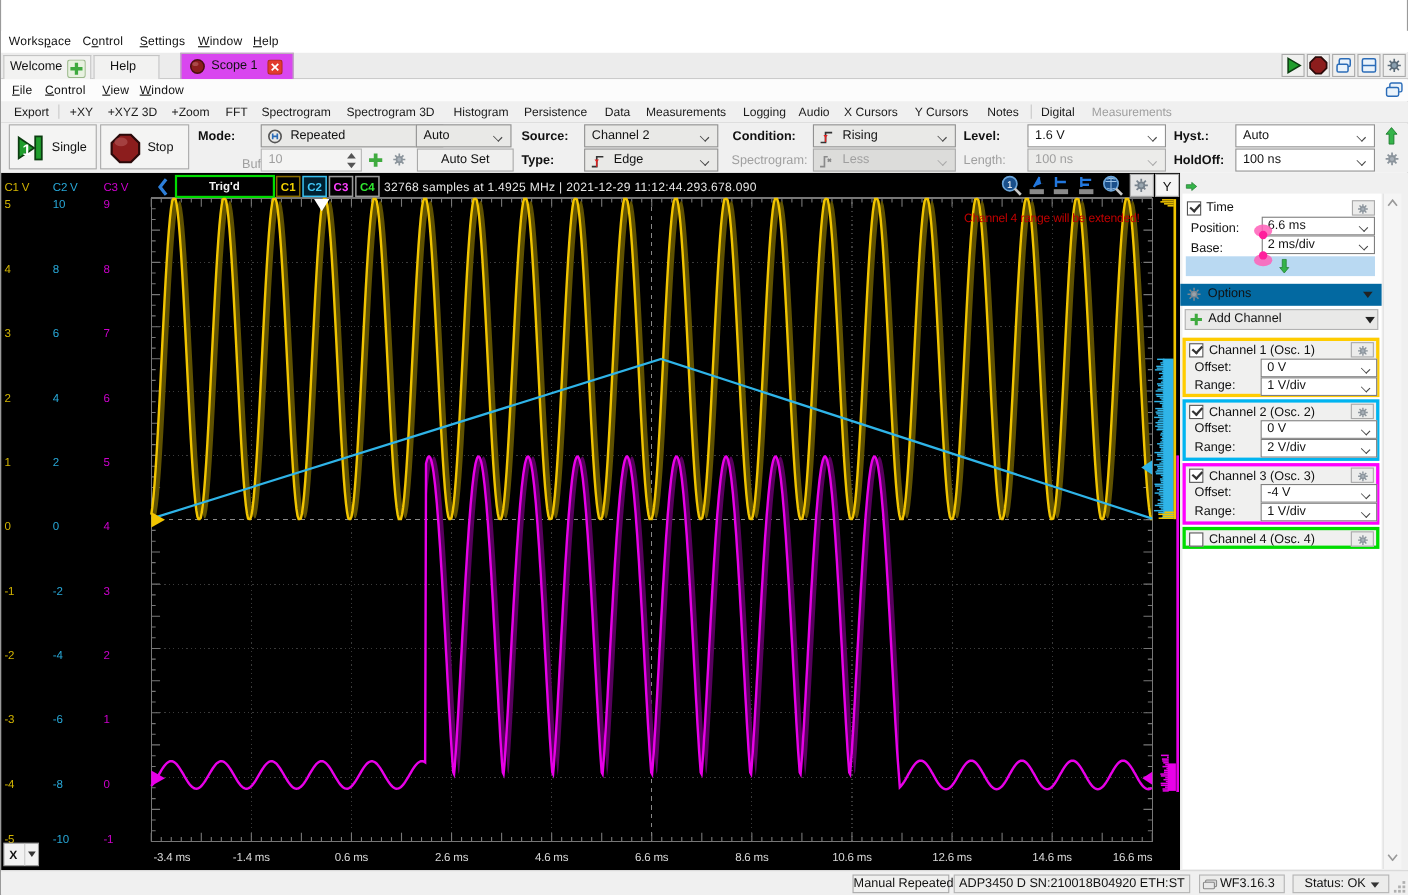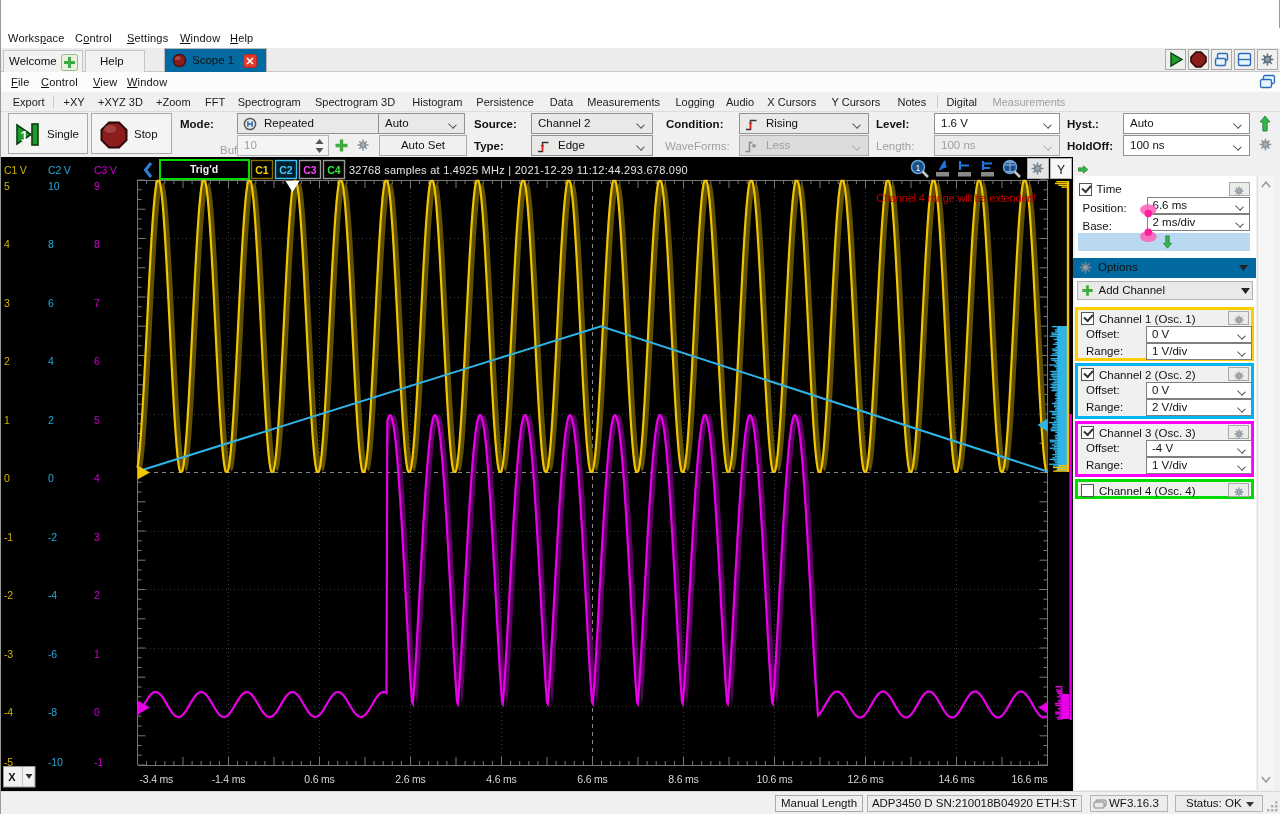--- a/index.html
+++ b/index.html
@@ -46,21 +46,21 @@
   <div class="abs" style="left:2px;top:2px;width:80px;height:22px;background:#f2f2f1;border:1px solid #c4c4c4;border-bottom:none;padding-left:27px;">
     <span class="abs" style="left:5px;top:4px;font-size:11.5px;color:#111;">Welcome</span>
     <svg class="abs" style="left:57px;top:3px" width="17" height="17" viewBox="0 0 17 17">
       <rect x="0.5" y="0.5" width="16" height="16" rx="2" fill="#e8f2e0" stroke="#9ab88a"></rect>
       <path d="M8.5 3 v11 M3 8.5 h11" stroke="#3faa3f" stroke-width="3"></path>
     </svg>
   </div>
   <div class="abs" style="left:84px;top:2px;width:60px;height:22px;background:#f2f2f1;border:1px solid #c4c4c4;border-bottom:none;">
     <span class="abs" style="left:14px;top:4px;font-size:11.5px;color:#111;">Help</span>
   </div>
-  <div class="abs" style="left:163px;top:0px;width:103px;height:24px;background:#0369a1;border:1px solid #b8b8b8;border-bottom:none;">
+  <div class="abs" style="left:163px;top:0px;width:103px;height:24px;background:#d946ef;border:1px solid #b8b8b8;border-bottom:none;">
     <svg class="abs" style="left:7px;top:4px" width="15" height="15" viewBox="0 0 16 16">
       <circle cx="8" cy="8" r="6.5" fill="#8c1d1d" stroke="#4a0f0f" stroke-width="1.5"></circle>
       <ellipse cx="6" cy="5.5" rx="3" ry="2" fill="#b85c5c" opacity="0.7"></ellipse>
     </svg>
     <span class="abs" style="left:27px;top:5px;font-size:11.5px;color:#111;">Scope 1</span>
     <svg class="abs" style="left:78px;top:5px" width="14" height="14" viewBox="0 0 14 14">
       <rect x="0.5" y="0.5" width="13" height="13" rx="2.5" fill="#e23b2e" stroke="#b02a20"></rect>
       <path d="M4 4 L10 10 M10 4 L4 10" stroke="#fff" stroke-width="1.6"></path>
     </svg>
   </div>
@@ -194,21 +194,21 @@
   <div class="btn" style="left:378px;top:23px;width:88px;height:21px;text-align:center;font-size:11.5px;color:#111;line-height:19px;">Auto Set</div>
   <span class="abs lbl" style="left:473px;top:28px;">Type:</span>
   <div class="combo" style="left:530px;top:23px;width:122px;">
     <svg class="abs" style="left:4px;top:3px" width="15" height="15" viewBox="0 0 15 15">
       <path d="M2 12.5 h4.5 v-9 h6" fill="none" stroke="#333" stroke-width="1.5"></path>
       <path d="M6.5 6 l-2 2.8 h4 z" fill="#d22" transform="rotate(180 6.5 7.4)"></path>
       <path d="M6.5 7.5 v5" stroke="#d22" stroke-width="1.3"></path>
     </svg>
     <span style="margin-left:20px;">Edge</span><i class="chev"></i>
   </div>
-  <span class="abs glbl" style="left:664px;top:28px;">WaveForms:</span>
+  <span class="abs glbl" style="left:664px;top:28px;">Spectrogram:</span>
   <div class="combo dis" style="left:738px;top:23px;width:130px;">
     <svg class="abs" style="left:4px;top:3px" width="15" height="15" viewBox="0 0 15 15">
       <path d="M1.5 12.5 h4 v-9 h3 M8.5 8 l3 -2.5 M8.5 5.5 l3 2.5" fill="none" stroke="#8a8a8a" stroke-width="1.5"></path>
     </svg>
     <span style="margin-left:20px;">Less</span><i class="chev"></i>
   </div>
   <span class="abs glbl" style="left:875px;top:28px;">Length:</span>
   <div class="combo dis" style="left:933px;top:23px;width:126px;background:#ececea;">100 ns<i class="chev"></i></div>
   <span class="abs lbl" style="left:1066px;top:28px;">HoldOff:</span>
   <div class="combo white" style="left:1122px;top:23px;width:127px;">100 ns<i class="chev"></i></div>
@@ -908,21 +908,21 @@
     <svg class="abs" style="left:3px;top:5px" width="10" height="7">
           <path d="M1 6 L5 1 L9 6" stroke="#999" stroke-width="1.5" fill="none"></path>
         </svg>
     <svg class="abs" style="left:3px;top:600px" width="10" height="7">
           <path d="M1 1 L5 6 L9 1" stroke="#999" stroke-width="1.5" fill="none"></path>
         </svg>
   </div>
 </div>
 
 <div class="abs" style="left:0;top:791px;width:1279px;height:23px;background:#f0f0f0;border-top:1px solid #d8d8d8;font-size:11.5px;color:#111;">
-  <div class="abs" style="left:774px;top:3px;width:88px;height:17px;background:#f0f0ef;border:1px solid #a9a9a9;text-align:center;line-height:15px;white-space:nowrap;">Manual Length</div>
+  <div class="abs" style="left:774px;top:3px;width:88px;height:17px;background:#f0f0ef;border:1px solid #a9a9a9;text-align:center;line-height:15px;white-space:nowrap;">Manual Repeated</div>
   <div class="abs" style="left:866px;top:3px;width:215px;height:17px;background:#ececeb;border:1px solid #b4b4b4;text-align:center;line-height:15px;white-space:nowrap;">ADP3450 D SN:210018B04920 ETH:ST</div>
   <div class="abs" style="left:1089px;top:3px;width:78px;height:17px;background:#ececeb;border:1px solid #b4b4b4;white-space:nowrap;">
     <svg class="abs" style="left:2px;top:3px" width="14" height="10" viewBox="0 0 14 10">
       <rect x="3" y="1" width="10" height="6" rx="1" fill="#d8d8d8" stroke="#888"></rect>
       <rect x="1" y="3" width="10" height="6" rx="1" fill="#e8e8e8" stroke="#888"></rect>
     </svg>
     <span class="abs" style="left:18px;top:1px;">WF3.16.3</span>
   </div>
   <div class="abs" style="left:1174px;top:3px;width:88px;height:17px;background:#ececeb;border:1px solid #b4b4b4;white-space:nowrap;">
     <span class="abs" style="left:10px;top:1px;">Status: OK</span>

